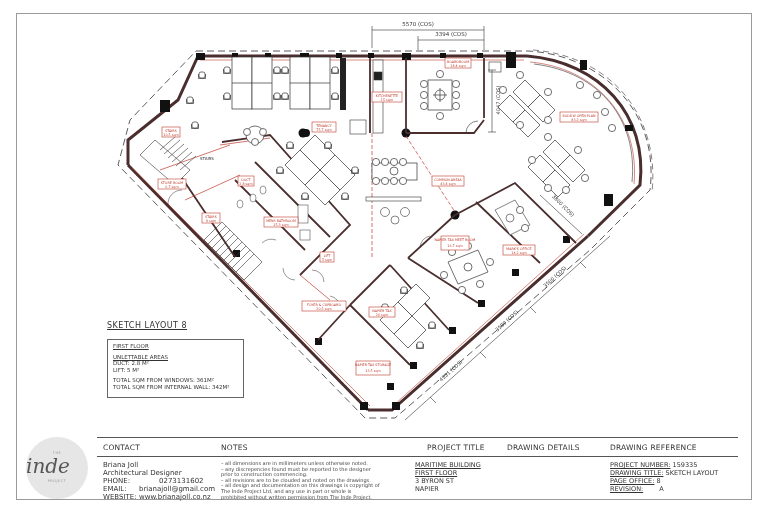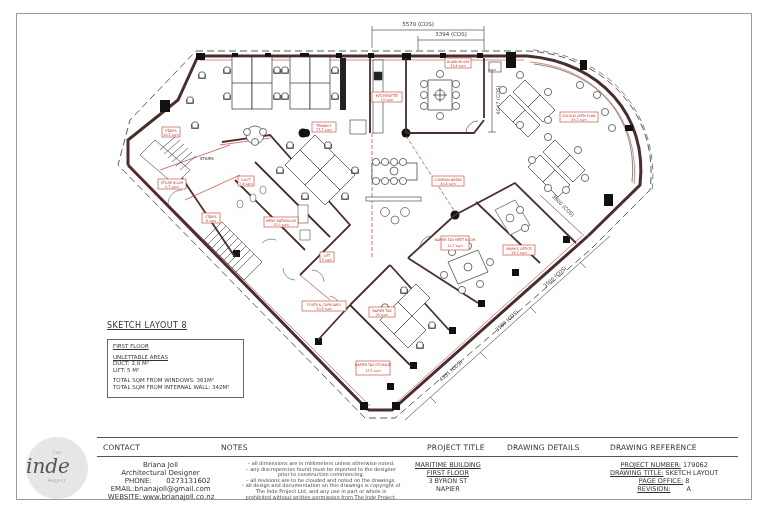--- a/index.html
+++ b/index.html
@@ -1,19 +1,19 @@
 <!DOCTYPE html>
 <html><head>
 <meta charset="utf-8">
 <style>
   html, body { margin: 0; padding: 0; background: #ffffff; }
   body { width: 768px; height: 512px; position: relative; overflow: hidden; font-family: "DejaVu Sans", sans-serif; }
   .sheet { position: absolute; left: 16px; top: 13px; width: 736px; height: 487px; border: 1px solid #9a9a9a; box-sizing: border-box; }
   .plan { position: absolute; left: 0; top: 0; width: 768px; height: 430px; }
-  .title-block { position: absolute; left: 97px; top: 437px; width: 641px; height: 62px; text-align: center; }
+  .title-block { position: absolute; left: 97px; top: 437px; width: 641px; height: 62px; }
   .tb-rule-top { position: absolute; left: 0; top: 0; width: 641px; height: 1px; background: #555; }
   .tb-rule-mid { position: absolute; left: 0; top: 19px; width: 641px; height: 1px; background: #555; }
   .tb-head { position: absolute; top: 6px; font-size: 7.5px; color: #333; letter-spacing: 0.2px; }
   .tb-body { position: absolute; top: 24px; font-size: 7px; line-height: 8px; color: #333; }
   .tb-body div { white-space: nowrap; }
   .notes { font-size: 5px; line-height: 5.6px; color: #444; }
   .u { text-decoration: underline; }
   .logo { position: absolute; left: 26px; top: 437px; width: 62px; height: 62px; border-radius: 50%; background: #e6e6e6; }
   .logo-small { position: absolute; width: 100%; text-align: center; font-size: 3.5px; color: #999; letter-spacing: 0.5px; }
   .logo-main { position: absolute; width: 100%; top: 17px; text-align: left; font-family: "DejaVu Serif", serif; font-style: italic; font-size: 20px; color: #555; }
@@ -448,21 +448,21 @@
   <div class="tb-head" style="left:6px">CONTACT</div>
   <div class="tb-head" style="left:124px">NOTES</div>
   <div class="tb-head" style="left:330px">PROJECT TITLE</div>
   <div class="tb-head" style="left:410px">DRAWING DETAILS</div>
   <div class="tb-head" style="left:513px">DRAWING REFERENCE</div>
 
   <div class="tb-body" style="left:6px; width:115px">
     <div>Briana Joll</div>
     <div>Architectural Designer</div>
     <div><span style="display:inline-block;width:56px">PHONE:</span><span>0273131602</span></div>
-    <div><span style="display:inline-block;width:24px">EMAIL:</span><span>brianajoll@gmail.com</span></div>
+    <div><span style="display:inline-block;width:36px">EMAIL:</span><span>brianajoll@gmail.com</span></div>
     <div><span style="display:inline-block;width:36px">WEBSITE:</span><span>www.brianajoll.co.nz</span></div>
   </div>
 
   <div class="tb-body notes" style="left:124px; width:200px">
     <div>– all dimensions are in millimeters unless otherwise noted.</div>
     <div>– any discrepencies found must be reported to the designer</div>
     <div>   prior to construction commencing.</div>
     <div>– all revisions are to be clouded and noted on the drawings.</div>
     <div>– all design and documentation on this drawings is copyright of</div>
     <div>   The Inde Project Ltd, and any use in part or whole is</div>
@@ -471,18 +471,18 @@
 
   <div class="tb-body" style="left:318px; font-size:6.5px">
     <div class="u">MARITIME BUILDING</div>
     <div class="u">FIRST FLOOR</div>
     <div>3 BYRON ST</div>
     <div>NAPIER</div>
   </div>
 
 
   <div class="tb-body" style="left:513px; font-size:6.5px">
-    <div><span class="u">PROJECT NUMBER:</span> <span>179062</span></div>
+    <div><span class="u">PROJECT NUMBER:</span> <span>159335</span></div>
     <div><span class="u">DRAWING TITLE:</span> <span>SKETCH LAYOUT</span></div>
     <div><span class="u">PAGE OFFICE:</span> <span>8</span></div>
     <div><span class="u">REVISION:</span> <span style="margin-left:14px">A</span></div>
   </div>
 </div>
 
 </body></html>

